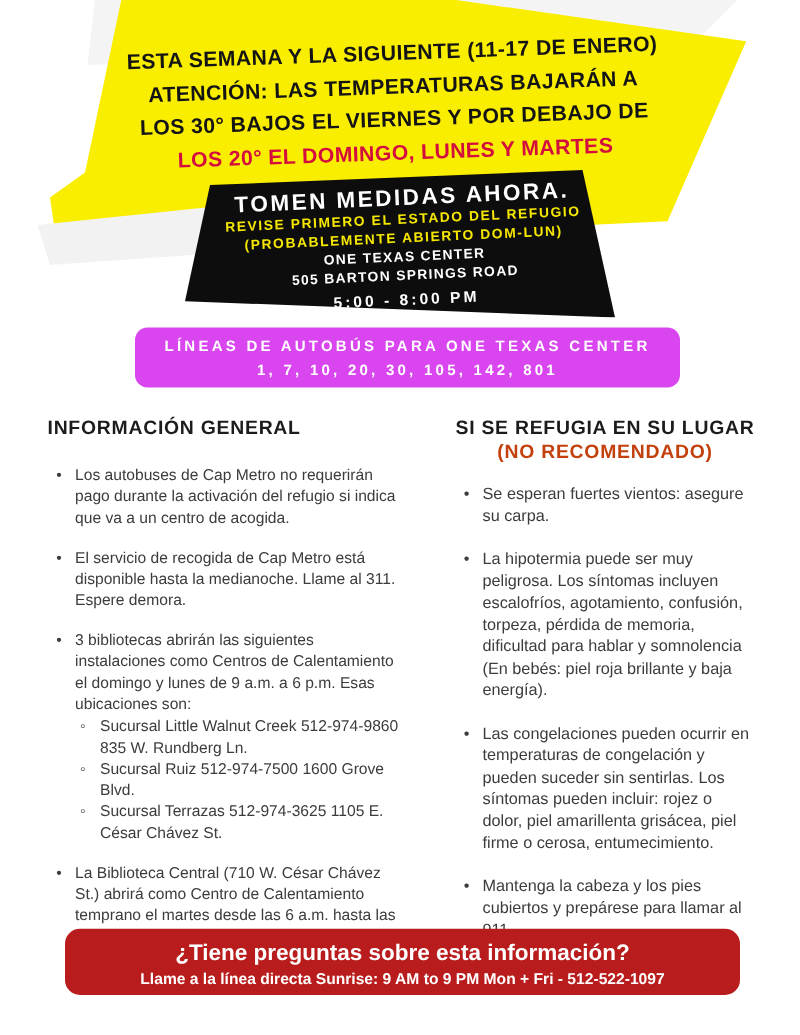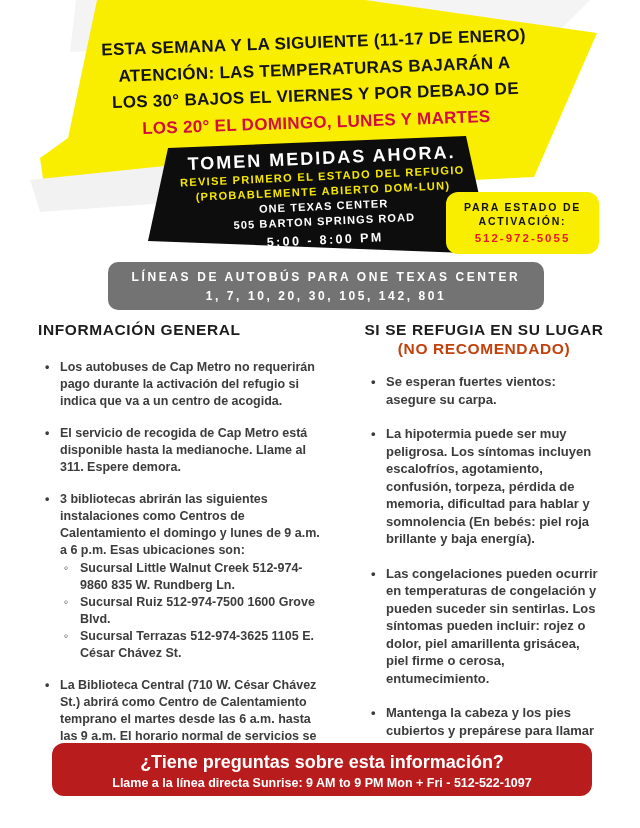--- a/index.html
+++ b/index.html
@@ -30,39 +30,39 @@
   .action-time{color:#ffffff;font-weight:bold;font-size:12.5px;letter-spacing:2.4px;line-height:18px;margin-top:2px;}
 
   .para-box{
     position:absolute;left:446px;top:192px;width:153px;height:54px;background:#faee00;
     border-radius:12px;text-align:center;padding-top:8px;box-sizing:content-box;
   }
   .para-line{color:#111111;font-weight:bold;font-size:10.5px;letter-spacing:1.8px;line-height:14px;}
   .para-phone{color:#e8192c;font-weight:bold;font-size:11.5px;letter-spacing:2px;line-height:16px;margin-top:2px;}
 
   .bus-banner{
-    position:absolute;left:108px;top:262px;width:436px;height:48px;background:#737373;
+    position:absolute;left:108px;top:262px;width:436px;height:48px;background:#d946ef;
     border-radius:10px;text-align:center;color:#ffffff;font-weight:bold;
   }
   .bus-line1{font-size:12px;letter-spacing:2.6px;margin-top:8px;line-height:15px;}
   .bus-line2{font-size:12px;letter-spacing:2.6px;margin-top:4px;line-height:15px;}
 
-  .columns{position:absolute;left:38px;top:320px;width:566px;display:flex;}
+  .columns{position:absolute;left:38px;top:333px;width:566px;display:flex;}
   .col-left{width:288px;}
   .col-right{width:240px;margin-left:auto;}
   .col h2{
     margin:0;font-size:15.5px;font-weight:bold;color:#1c1c1c;letter-spacing:.6px;line-height:19px;
   }
   .col h2 .red{color:#c2410c;}
   .col-left h2{margin-bottom:20px;}
   .col-right h2{margin-bottom:15px;text-align:center;}
   ul.bullets{list-style:none;margin:0;padding:0;color:#3c3c3c;}
   .col-left ul.bullets{font-size:12.5px;line-height:17px;}
   .col-right ul.bullets{font-size:13px;line-height:17.5px;}
-  ul.bullets>li{position:relative;padding-left:22px;margin-bottom:15px;font-weight:bold;}
+  ul.bullets>li{position:relative;padding-left:22px;margin-bottom:15px;}
   .col-right ul.bullets>li{margin-bottom:17px;}
   ul.bullets>li::before{content:"•";position:absolute;left:7px;top:0;}
   ul.sub{list-style:none;margin:1px 0 0 0;padding:0;}
   ul.sub li{position:relative;padding-left:20px;}
   ul.sub li::before{content:"◦";position:absolute;left:4px;top:0;}
   ul.sub:empty{display:none;}
 
   .footer-banner{
     position:absolute;left:52px;top:743px;width:540px;height:53px;background:#b91c1c;
     border-radius:12px;text-align:center;color:#ffffff;
@@ -94,25 +94,20 @@
 
   <div class="action-text">
     <div class="action-title">TOMEN MEDIDAS AHORA.</div>
     <div class="action-sub">REVISE PRIMERO EL ESTADO DEL REFUGIO</div>
     <div class="action-sub">(PROBABLEMENTE ABIERTO DOM-LUN)</div>
     <div class="action-line">ONE TEXAS CENTER</div>
     <div class="action-line">505 BARTON SPRINGS ROAD</div>
     <div class="action-time">5:00 - 8:00 PM</div>
   </div>
 
-  <div class="para-box">
-    <div class="para-line">PARA ESTADO DE</div>
-    <div class="para-line">ACTIVACIÓN:</div>
-    <div class="para-phone">512-972-5055</div>
-  </div>
 
   <div class="bus-banner">
     <div class="bus-line1">LÍNEAS DE AUTOBÚS PARA ONE TEXAS CENTER</div>
     <div class="bus-line2">1, 7, 10, 20, 30, 105, 142, 801</div>
   </div>
 
   <div class="columns">
     <div class="col col-left">
       <h2>INFORMACIÓN GENERAL</h2>
       <ul class="bullets">

